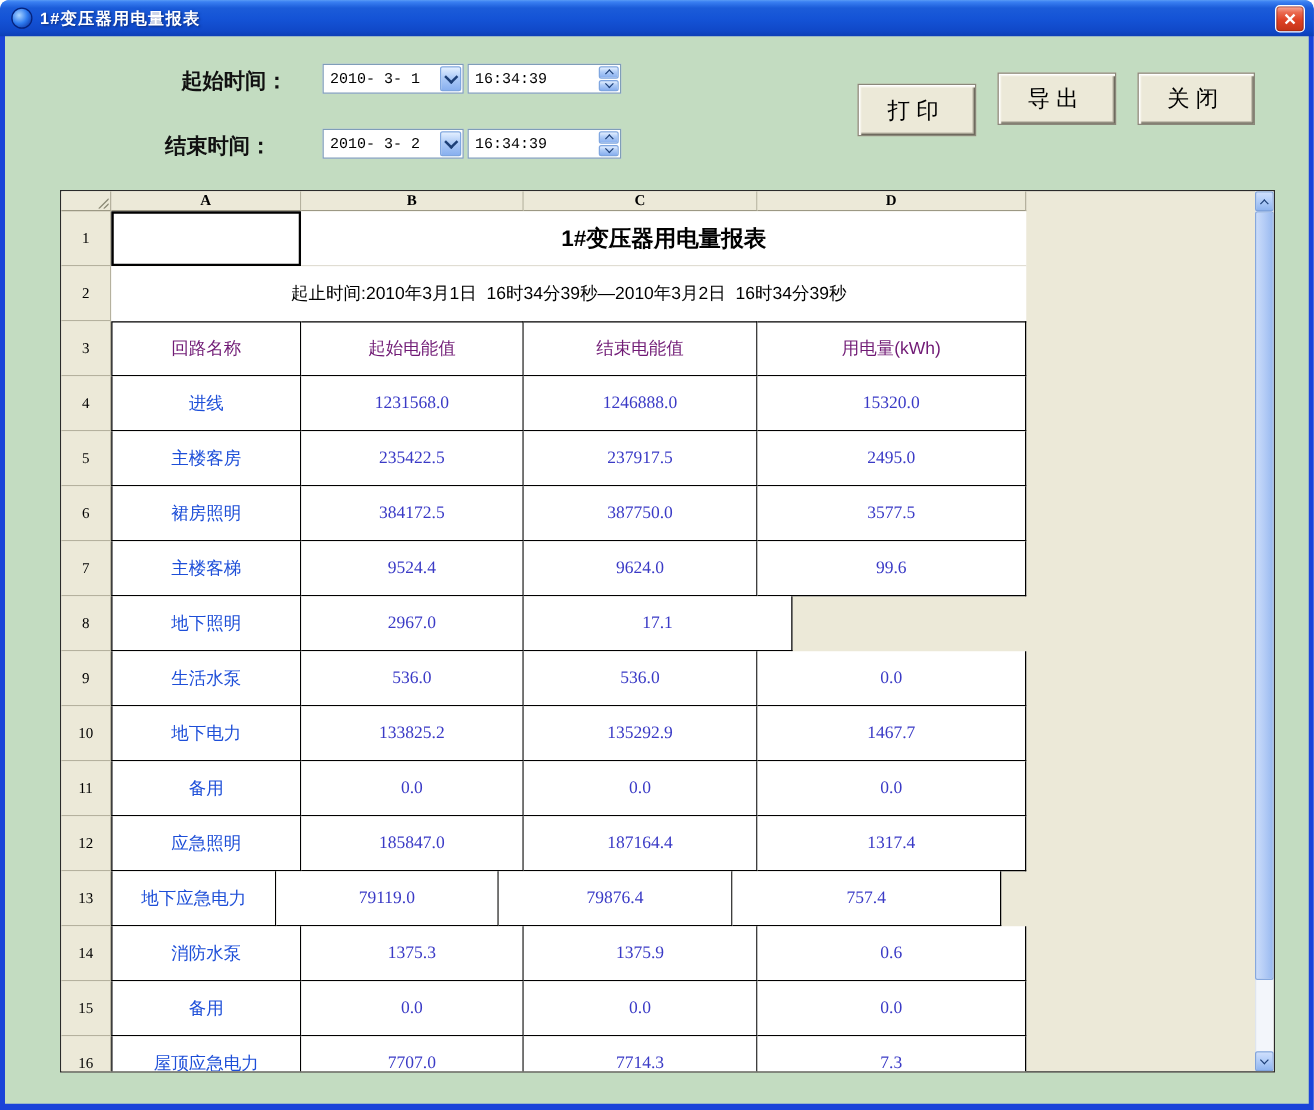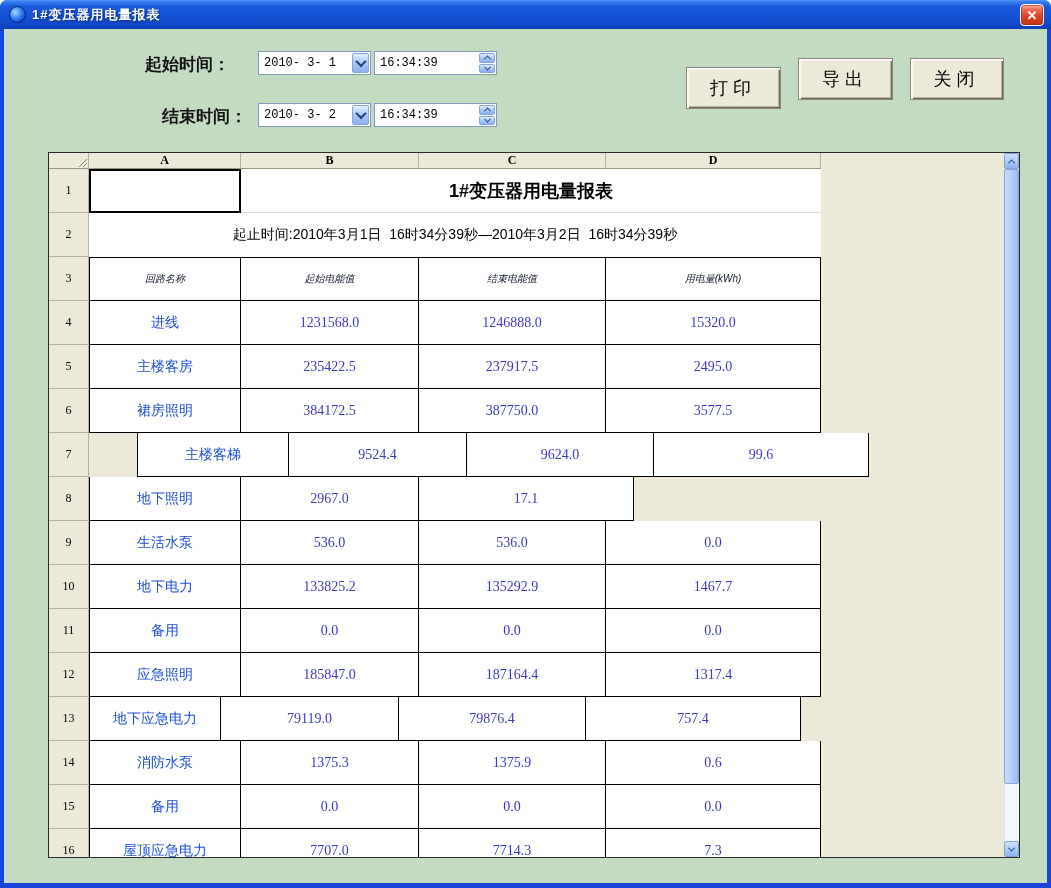--- a/index.html
+++ b/index.html
@@ -57,21 +57,21 @@
     font-family:"Liberation Serif",serif;font-size:12px;color:#000;cursor:pointer;flex:0 0 40px;}
   .cell{background:#fff;box-sizing:border-box;display:flex;align-items:center;justify-content:center;}
   .a1{width:152px;box-shadow:inset 0 0 0 2px #000;background:#fff;box-sizing:border-box;cursor:cell;}
   .title-cell{width:580px;background:#fff;border-bottom:1px solid #e0ddd3;box-sizing:border-box;
     display:flex;align-items:center;justify-content:center;font-size:18px;font-weight:bold;color:#000;cursor:cell;}
   .range-cell{width:732px;background:#fff;box-sizing:border-box;display:flex;align-items:center;justify-content:center;
     font-size:14px;color:#000;white-space:pre;cursor:cell;}
   .tcell{border-right:1px solid #000;border-bottom:1px solid #000;cursor:cell;}
   .tcell.first{border-left:1px solid #000;}
   .row3 .tcell{border-top:1px solid #000;}
-  .hname{font-size:10px;color:#0f172a;font-style:italic;}
+  .hname{font-size:14px;color:#701a75;}
   .cname{font-size:14px;color:#1d4ed8;}
   .cval{font-family:"Liberation Serif",serif;font-size:14px;color:#3a3ac6;}
   
   .sbar{position:absolute;top:0;right:0;width:15px;height:704px;background:#f3f6fb;
     box-shadow:inset 1px 0 0 #dfe5ee;}
   .sb-btn{position:absolute;left:0;width:15px;height:16px;border-radius:2px;
     background:linear-gradient(180deg,#cfdffc,#b0ccf8 50%,#8fb4ef);border:1px solid #7fa3dc;
     box-sizing:border-box;display:flex;align-items:center;justify-content:center;cursor:pointer;}
   .sb-up{top:0;}
   .sb-down{bottom:0;}
@@ -105,21 +105,21 @@
       <span class="spin">
         <span class="spin-btn">
             <span class="chev up small"></span>
           </span>
         <span class="spin-btn">
             <span class="chev down small"></span>
           </span>
       </span>
     </div>
 
-    <span class="fld-label" style="left:158px;top:76px;">结束时间：</span>
+    <span class="fld-label" style="left:128px;top:76px;">结束时间：</span>
     <div class="combo" style="left:254px;top:74px;">
       <span class="val">2010- 3- 2</span>
       <span class="drop-btn">
         <span class="chev down"></span>
       </span>
     </div>
     <div class="timebox" style="left:370px;top:74px;">
       <span class="val">16:34:39</span>
       <span class="spin">
         <span class="spin-btn">
@@ -179,21 +179,21 @@
               <div class="cell tcell cval" style="width: 187px;">237917.5</div>
               <div class="cell tcell cval" style="width: 215px;">2495.0</div>
             </div><div class="g-row">
               <div class="rownum">6</div>
               <div class="cell tcell cname first" style="width: 152px;">裙房照明</div>
               <div class="cell tcell cval" style="width: 178px;">384172.5</div>
               <div class="cell tcell cval" style="width: 187px;">387750.0</div>
               <div class="cell tcell cval" style="width: 215px;">3577.5</div>
             </div><div class="g-row">
               <div class="rownum">7</div>
-              <div class="cell tcell cname first" style="width: 152px; margin-left: 48px;">主楼客梯</div>
+              <div class="cell tcell cname first" style="width: 152px;">主楼客梯</div>
               <div class="cell tcell cval" style="width: 178px;">9524.4</div>
               <div class="cell tcell cval" style="width: 187px;">9624.0</div>
               <div class="cell tcell cval" style="width: 215px;">99.6</div>
             </div><div class="g-row">
               <div class="rownum">8</div>
               <div class="cell tcell cname first" style="width: 152px;">地下照明</div>
               <div class="cell tcell cval" style="width: 178px;">2967.0</div>
               <div class="cell tcell cval" style="width: 215px;">17.1</div>
             </div><div class="g-row">
               <div class="rownum">9</div>

